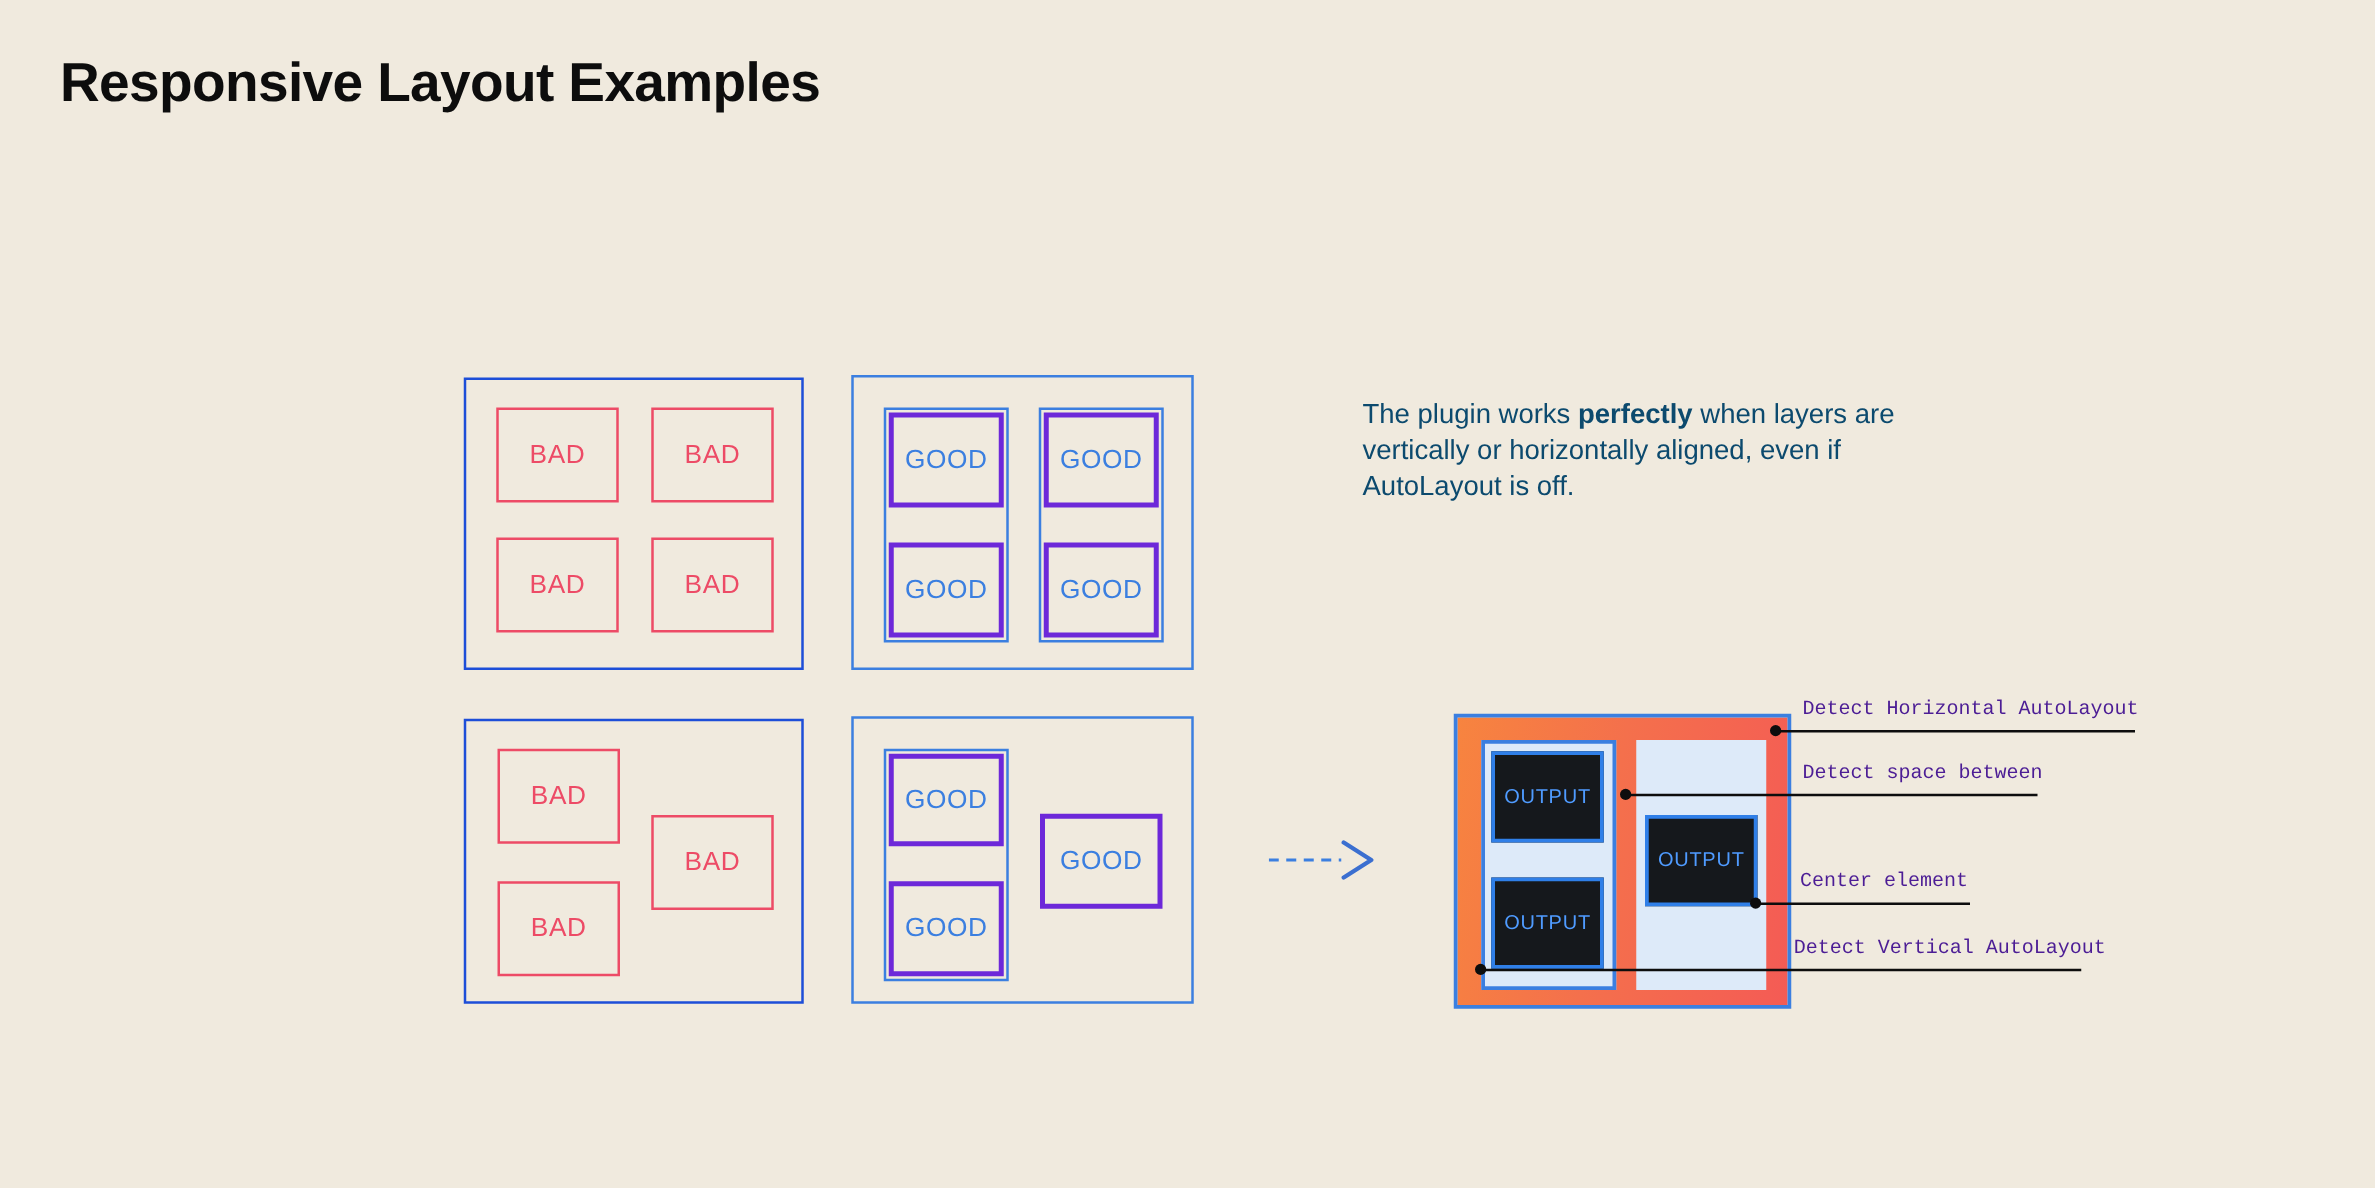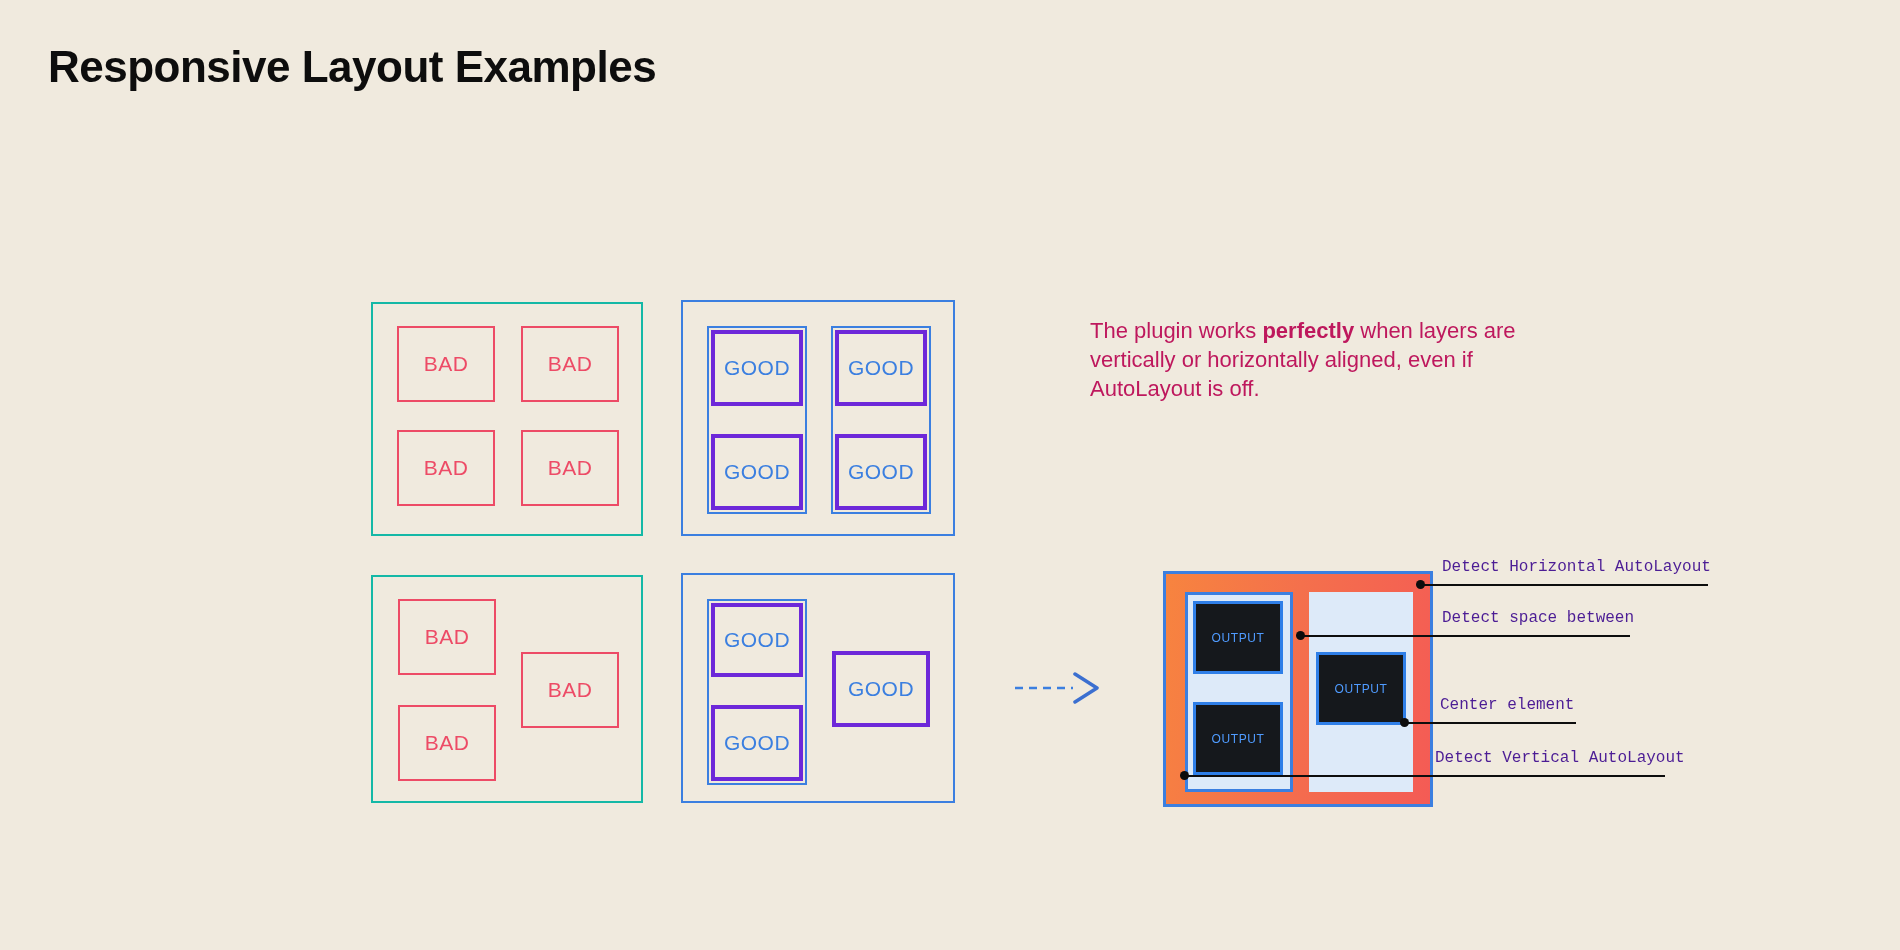--- a/index.html
+++ b/index.html
@@ -14,42 +14,42 @@
 
   
   .page-title{
     position:absolute;left:48px;top:42px;
     font-size:44px;font-weight:bold;color:#0d0d0d;
     letter-spacing:-0.5px;
   }
 
   
   .panel{position:absolute;box-sizing:border-box;}
-  .panel.bad{border:2px solid #14b8a6;}
+  .panel.bad{border:2px solid #1d4ed8;}
   .panel.good{border:2px solid #3b7fe0;}
 
   
   .cell{
     position:absolute;box-sizing:border-box;
     display:flex;align-items:center;justify-content:center;
     font-size:21px;letter-spacing:.5px;
   }
   .cell.bad{border:2px solid #ed4b66;color:#ed4b66;}
   .cell.good{border:4px solid #6d28d9;color:#3b7fe0;}
 
   
   .group{position:absolute;box-sizing:border-box;border:2px solid #3b7fe0;}
 
   
   .arrow-wrap{position:absolute;left:1015px;top:672px;width:90px;height:32px;}
 
   
   .copy{
     position:absolute;left:1090px;
-    font-size:22px;line-height:29px;color:#be185d;
+    font-size:22px;line-height:29px;color:#0c4a6e;
     width:470px;
   }
   .copy b{font-weight:bold;}
 
   
   .mock{
     position:absolute;left:1163px;top:571px;width:270px;height:236px;
     box-sizing:border-box;
     border:3px solid #3b7fe0;
     background:linear-gradient(100deg,#f7843f 0%,#f4704c 45%,#f45b55 100%);
@@ -58,21 +58,21 @@
     position:absolute;left:19px;top:18px;width:108px;height:200px;
     box-sizing:border-box;border:3px solid #3b7fe0;background:#ddeaf9;
   }
   .mock-right-col{
     position:absolute;left:143px;top:18px;width:104px;height:200px;
     background:#ddeaf9;
   }
   .out{
     position:absolute;box-sizing:border-box;
     background:#15181c;border:3px solid #2f7fe8;
-    color:#4f9bff;font-size:12px;letter-spacing:.6px;
+    color:#4f9bff;font-size:16px;letter-spacing:.6px;
     display:flex;align-items:center;justify-content:center;
   }
 
   
   .callout{position:absolute;}
   .callout .label{
     position:absolute;white-space:nowrap;
     font-size:16px;color:#4c1d95;font-family:Liberation Mono, monospace;
   }
   .callout .leader{

